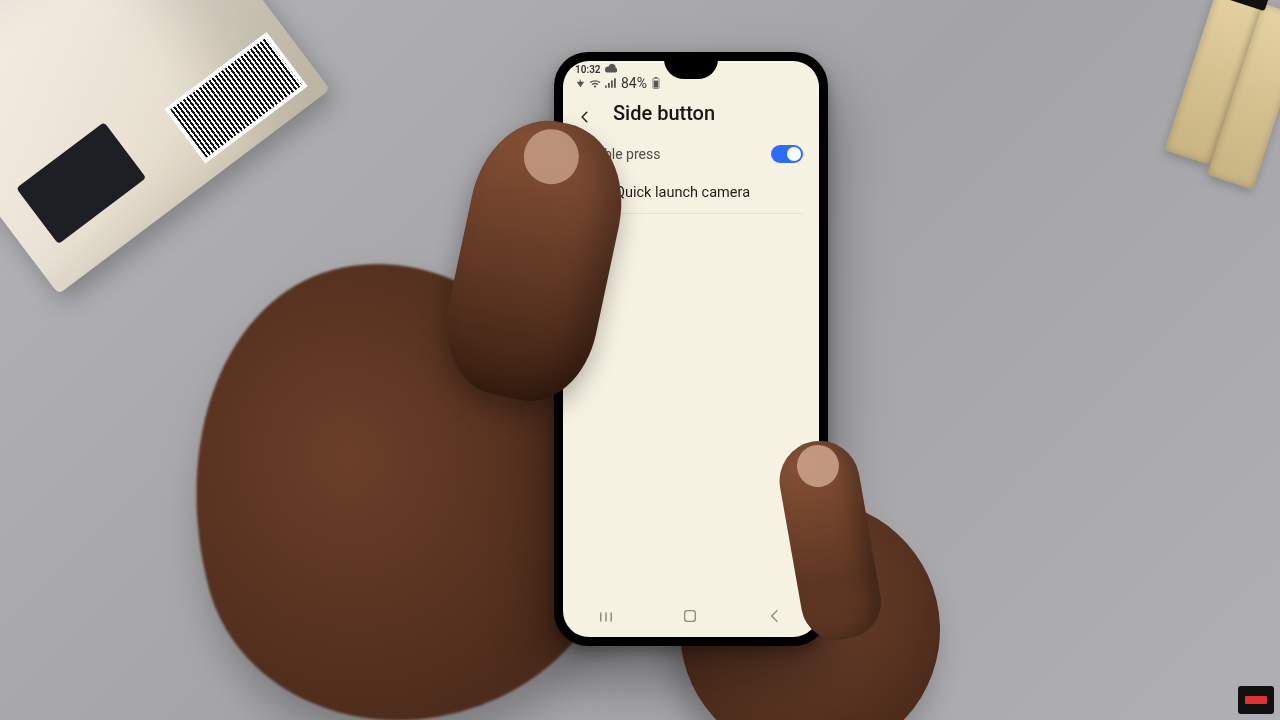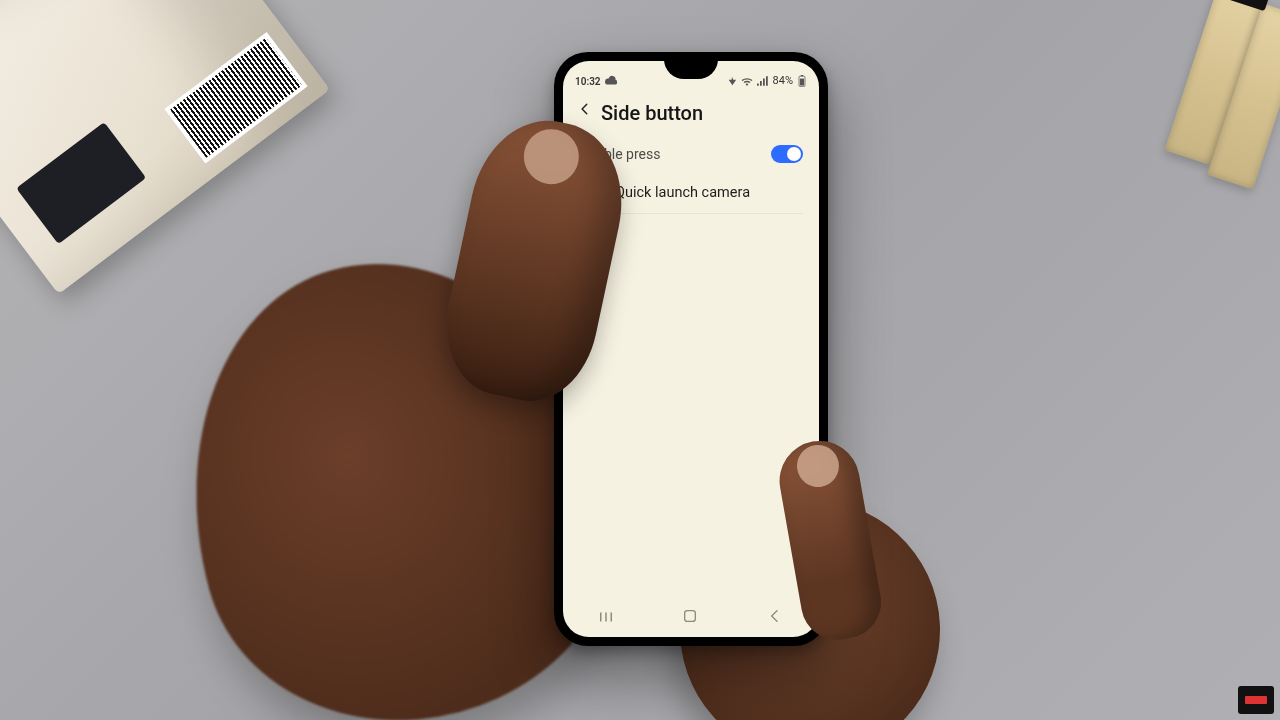--- a/index.html
+++ b/index.html
@@ -219,35 +219,36 @@
     height: 20px;
     background: #000;
     border-radius: 0 0 28px 28px;
     z-index: 10;
   }
 
   
   .status-bar {
     height: 24px;
     display: flex;
-    align-items: flex-end;
+    align-items: flex-start;
     justify-content: space-between;
     padding: 2px 12px 0;
     font-size: 10px;
     color: #333;
+    flex-direction: column;
   }
   .status-left { display: flex; align-items: center; gap: 4px; font-weight:600;}
   .status-right { display: flex; align-items: center; gap: 4px; }
   .status-right svg { display:block; }
 
   
   .app-header {
     display: flex;
-    align-items: flex-start;
-    gap: 8px;
+    align-items: flex-end;
+    gap: 20px;
     padding: 14px 14px 10px;
   }
   .back-icon {
     width: 16px;
     height: 16px;
     display: flex;
     align-items: center;
     justify-content: center;
     color: #222;
   }
@@ -391,21 +392,21 @@
         <span>
           <svg width="12" height="10" viewBox="0 0 24 20">
               <path fill="#555" d="M12 20l-3-4a5 5 0 0 1 6 0zm-7-8a12 12 0 0 1 14 0l-2 2a9 9 0 0 0-10 0zM1 8a20 20 0 0 1 22 0l-2 2a17 17 0 0 0-18 0z"></path>
             </svg>
         </span>
         <span>
           <svg width="12" height="10" viewBox="0 0 20 16">
               <path fill="#555" d="M0 16h3V12H0zM5 16h3V8H5zM10 16h3V4h-3zM15 16h3V0h-3z"></path>
             </svg>
         </span>
-        <span style="font-size:11px;">84%</span>
+        <span style="font-size:14px;">84%</span>
         <span>
           <svg width="10" height="12" viewBox="0 0 12 20">
               <rect x="1" y="2" width="10" height="17" rx="1.5" fill="none" stroke="#555" stroke-width="1.2"></rect>
               <rect x="2.5" y="6" width="7" height="11.5" fill="#555"></rect>
               <rect x="4" y="0" width="4" height="2" fill="#555"></rect>
             </svg>
         </span>
       </div>
     </div>
 

